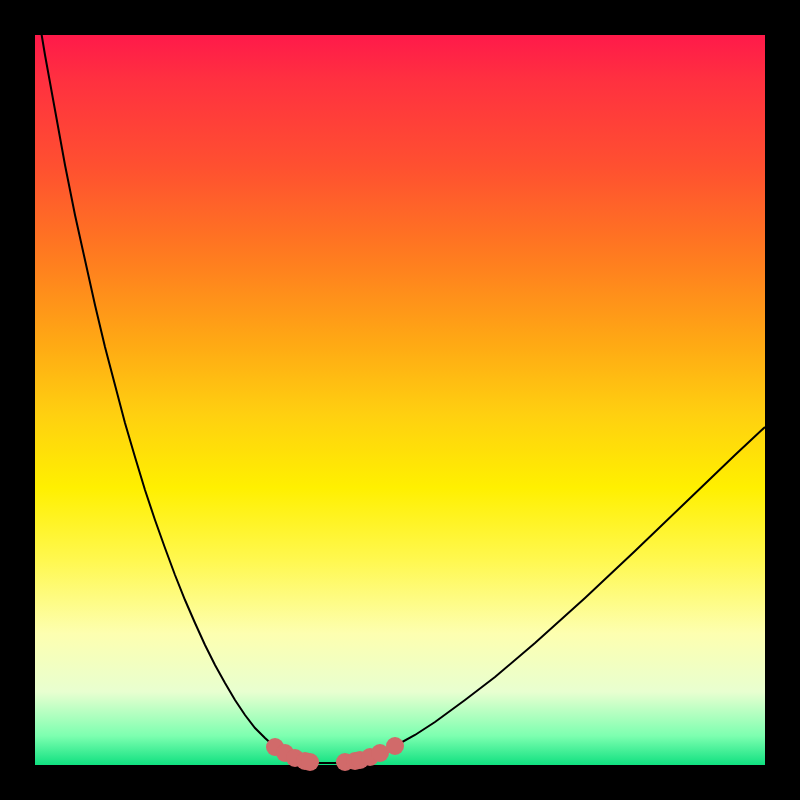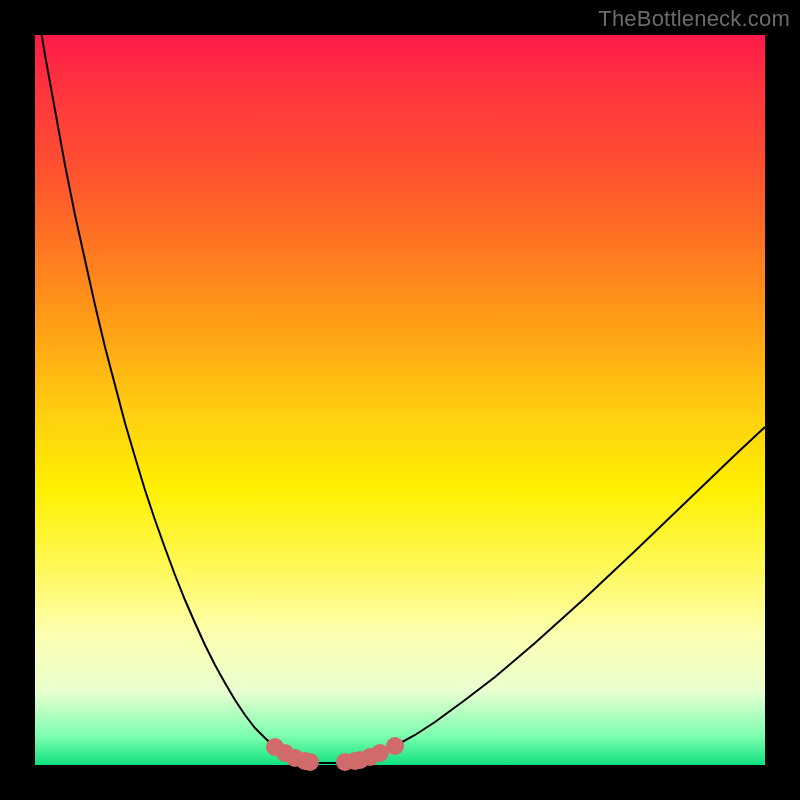--- a/index.html
+++ b/index.html
@@ -64,21 +64,20 @@
   .bead {
     fill: #d16a6a;
     stroke: none;
   }
 </style>
 </head>
 <body>
 
 <div class="frame">
 
-  <div class="watermark">TheBottleneck.com</div>
 
   <div class="plot-area">
     <svg class="curves" viewBox="0 0 730 730" preserveAspectRatio="none">
       <path id="curve-path" class="curve-line" d="M0 -40 L10 20 L20 75 L30 130 L40 180 L50 225 L60 270 L70 312 L80 350 L90 388 L100 422 L110 455 L120 485 L130 513 L140 540 L150 565 L160 588 L170 610 L180 630 L190 648 L200 665 L210 680 L220 693 L230 703 L240 712 L250 718 L260 723 L270 726 L275 727 L280 728 L290 728 L300 728 L310 727 L320 726 L325 725 L335 722 L345 718 L360 711 L380 700 L400 687 L430 665 L460 642 L500 608 L550 563 L600 516 L650 468 L700 420 L730 392"></path>
       <g id="beads">
           <circle cx="240" cy="712" r="9" class="bead"></circle>
           <circle cx="250" cy="718" r="9" class="bead"></circle>
           <circle cx="260" cy="723" r="9" class="bead"></circle>
           <circle cx="270" cy="726" r="9" class="bead"></circle>
           <circle cx="275" cy="727" r="9" class="bead"></circle>

